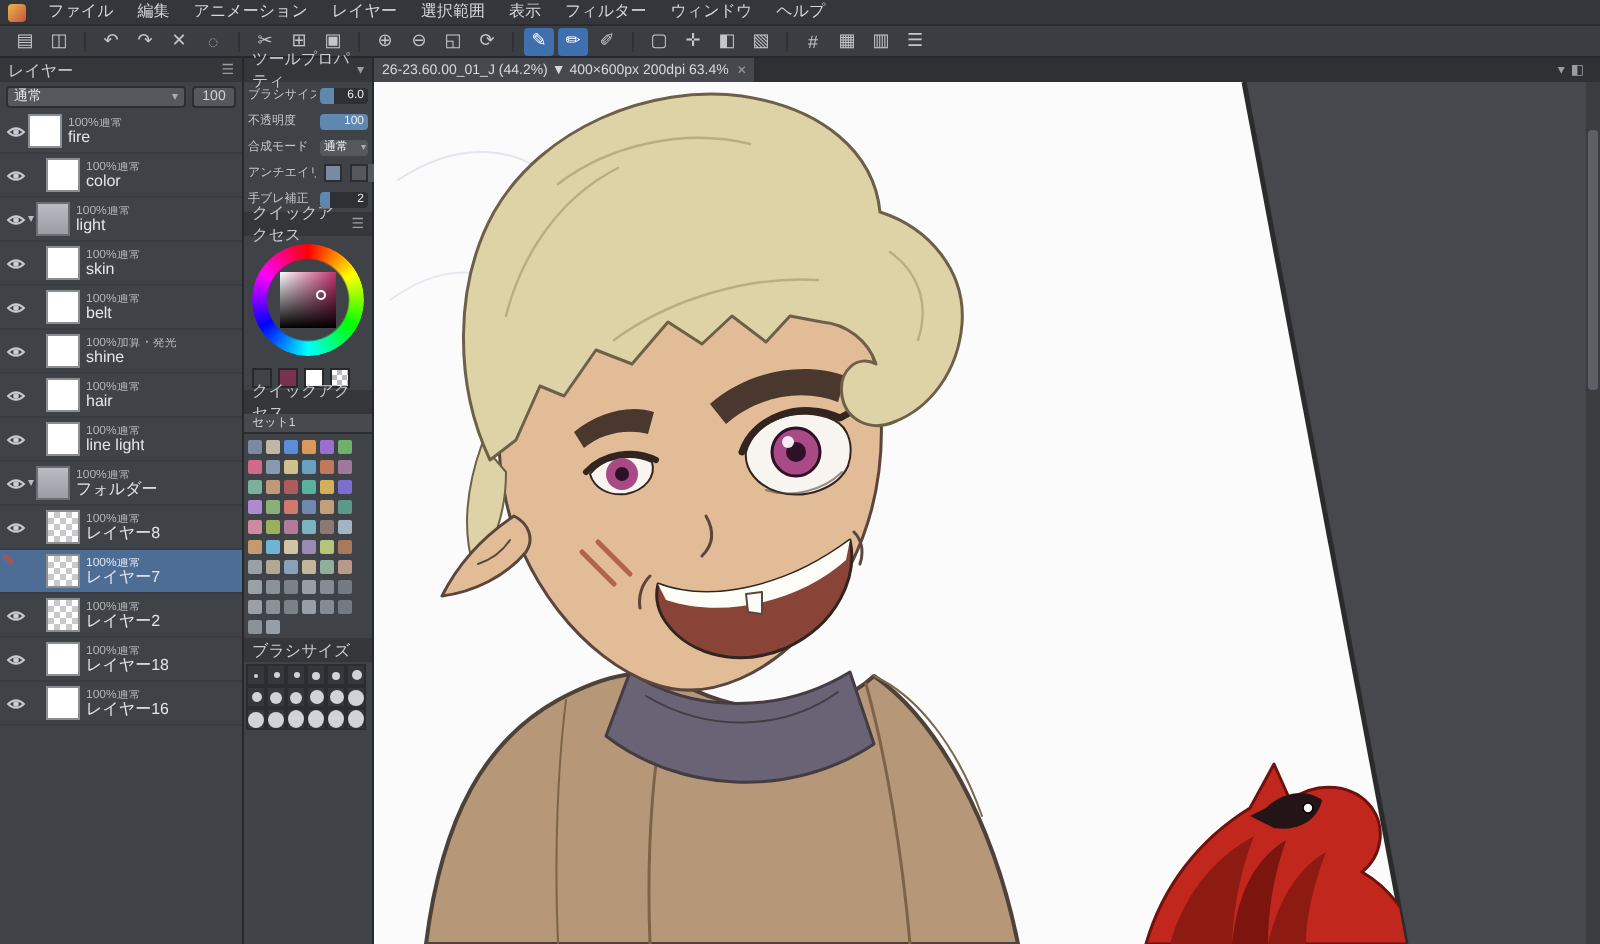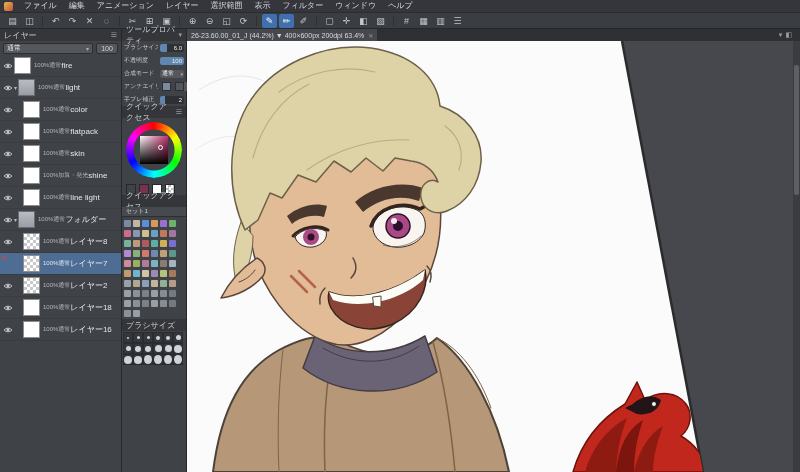--- a/index.html
+++ b/index.html
@@ -30,21 +30,21 @@
   .eye{width:12px;color:#c8cbd0;display:flex;justify-content:center;flex:0 0 auto;}
   .pen-mark{display:none;font-size:8px;color:#d04a3a;position:absolute;left:1px;top:1px;font-style:normal;}
   .layer-row.pen .pen-mark{display:block;}
   .layer-row.pen .eye{visibility:hidden;}
   .tw{display:flex;align-items:center;margin-left:var(--ind,0px);flex:0 0 auto;}
   .caret{display:none;font-size:6px;color:#b8bbc0;margin-right:1px;font-style:normal;}
   .layer-row.folder .caret{display:inline;}
   .thumb{width:17px;height:17px;background:#fff;border:1px solid #8a8d92;flex:0 0 auto;}
   .layer-row.checker .thumb{background:repeating-conic-gradient(#c9c9c9 0 25%,#fff 0 50%) 0 0/6px 6px;}
   .layer-row.folder .thumb{background:linear-gradient(#b9bcc2,#9a9da3);border-color:#6a6d72;}
-  .meta{display:flex;flex-direction:row;margin-left:3px;overflow:hidden;line-height:1;}
+  .meta{display:flex;flex-direction:column;margin-left:3px;overflow:hidden;line-height:1;}
   .meta .op{font-size:6px;color:#b2b5bb;white-space:nowrap;}
   .meta .nm{font-size:8px;color:#e3e5e9;white-space:nowrap;}
   .layer-row.selected .op{color:#dfe6ef;}
   
   .tools-panel{position:absolute;left:122px;top:29px;width:65px;height:443px;background:#3f4247;border-right:1px solid #26282b;display:flex;flex-direction:column;}
   .tp-row{height:13px;display:flex;align-items:center;padding:0 2px;gap:2px;}
   .tp-row .lbl{font-size:6px;color:#c3c6cb;white-space:nowrap;overflow:hidden;flex:1;}
   .tp-row .ctl{position:relative;width:24px;height:8px;background:#2e3034;border-radius:2px;overflow:hidden;display:flex;align-items:center;justify-content:flex-end;flex:0 0 auto;}
   .tp-row .ctl .fill{position:absolute;left:0;top:0;bottom:0;width:var(--pct,0%);background:#5f87b0;}
   .tp-row .ctl .v{position:relative;font-size:6px;color:#eceef2;padding-right:2px;}
@@ -207,20 +207,37 @@
           </span>
           <span class="tw">
 
             <span class="thumb"></span>
           </span>
           <span class="meta">
             <span class="op">100%通常</span>
             <span class="nm">fire</span>
           </span>
         </div>
+        <div class="layer-row" style="--ind: 9px;">
+
+          <span class="eye">
+            <svg width="10" height="8" viewBox="0 0 10 8">
+              <path d="M1,4 Q5,0.2 9,4 Q5,7.8 1,4 Z" fill="none" stroke="currentColor" stroke-width="0.9"></path>
+              <circle cx="5" cy="4" r="1.4" fill="currentColor"></circle>
+            </svg>
+          </span>
+          <span class="tw">
+
+            <span class="thumb"></span>
+          </span>
+          <span class="meta">
+            <span class="op">100%通常</span>
+            <span class="nm">color</span>
+          </span>
+        </div>
         <div class="layer-row folder">
 
           <span class="eye">
             <svg width="10" height="8" viewBox="0 0 10 8">
               <path d="M1,4 Q5,0.2 9,4 Q5,7.8 1,4 Z" fill="none" stroke="currentColor" stroke-width="0.9"></path>
               <circle cx="5" cy="4" r="1.4" fill="currentColor"></circle>
             </svg>
           </span>
           <span class="tw">
             <i class="caret">▾</i>
@@ -238,72 +255,72 @@
               <path d="M1,4 Q5,0.2 9,4 Q5,7.8 1,4 Z" fill="none" stroke="currentColor" stroke-width="0.9"></path>
               <circle cx="5" cy="4" r="1.4" fill="currentColor"></circle>
             </svg>
           </span>
           <span class="tw">
 
             <span class="thumb"></span>
           </span>
           <span class="meta">
             <span class="op">100%通常</span>
-            <span class="nm">color</span>
+            <span class="nm">skin</span>
           </span>
         </div>
         <div class="layer-row" style="--ind: 9px;">
 
           <span class="eye">
             <svg width="10" height="8" viewBox="0 0 10 8">
               <path d="M1,4 Q5,0.2 9,4 Q5,7.8 1,4 Z" fill="none" stroke="currentColor" stroke-width="0.9"></path>
               <circle cx="5" cy="4" r="1.4" fill="currentColor"></circle>
             </svg>
           </span>
           <span class="tw">
 
             <span class="thumb"></span>
           </span>
           <span class="meta">
             <span class="op">100%通常</span>
-            <span class="nm">flatpack</span>
-          </span>
-        </div>
-        <div class="layer-row" style="--ind: 9px;">
-
-          <span class="eye">
-            <svg width="10" height="8" viewBox="0 0 10 8">
-              <path d="M1,4 Q5,0.2 9,4 Q5,7.8 1,4 Z" fill="none" stroke="currentColor" stroke-width="0.9"></path>
-              <circle cx="5" cy="4" r="1.4" fill="currentColor"></circle>
-            </svg>
-          </span>
-          <span class="tw">
-
-            <span class="thumb"></span>
-          </span>
-          <span class="meta">
-            <span class="op">100%通常</span>
-            <span class="nm">skin</span>
+            <span class="nm">belt</span>
           </span>
         </div>
         <div class="layer-row" style="--ind: 9px;">
 
           <span class="eye">
             <svg width="10" height="8" viewBox="0 0 10 8">
               <path d="M1,4 Q5,0.2 9,4 Q5,7.8 1,4 Z" fill="none" stroke="currentColor" stroke-width="0.9"></path>
               <circle cx="5" cy="4" r="1.4" fill="currentColor"></circle>
             </svg>
           </span>
           <span class="tw">
 
             <span class="thumb"></span>
           </span>
           <span class="meta">
             <span class="op">100%加算・発光</span>
             <span class="nm">shine</span>
+          </span>
+        </div>
+        <div class="layer-row" style="--ind: 9px;">
+
+          <span class="eye">
+            <svg width="10" height="8" viewBox="0 0 10 8">
+              <path d="M1,4 Q5,0.2 9,4 Q5,7.8 1,4 Z" fill="none" stroke="currentColor" stroke-width="0.9"></path>
+              <circle cx="5" cy="4" r="1.4" fill="currentColor"></circle>
+            </svg>
+          </span>
+          <span class="tw">
+
+            <span class="thumb"></span>
+          </span>
+          <span class="meta">
+            <span class="op">100%通常</span>
+            <span class="nm">hair</span>
           </span>
         </div>
         <div class="layer-row" style="--ind: 9px;">
 
           <span class="eye">
             <svg width="10" height="8" viewBox="0 0 10 8">
               <path d="M1,4 Q5,0.2 9,4 Q5,7.8 1,4 Z" fill="none" stroke="currentColor" stroke-width="0.9"></path>
               <circle cx="5" cy="4" r="1.4" fill="currentColor"></circle>
             </svg>
           </span>

